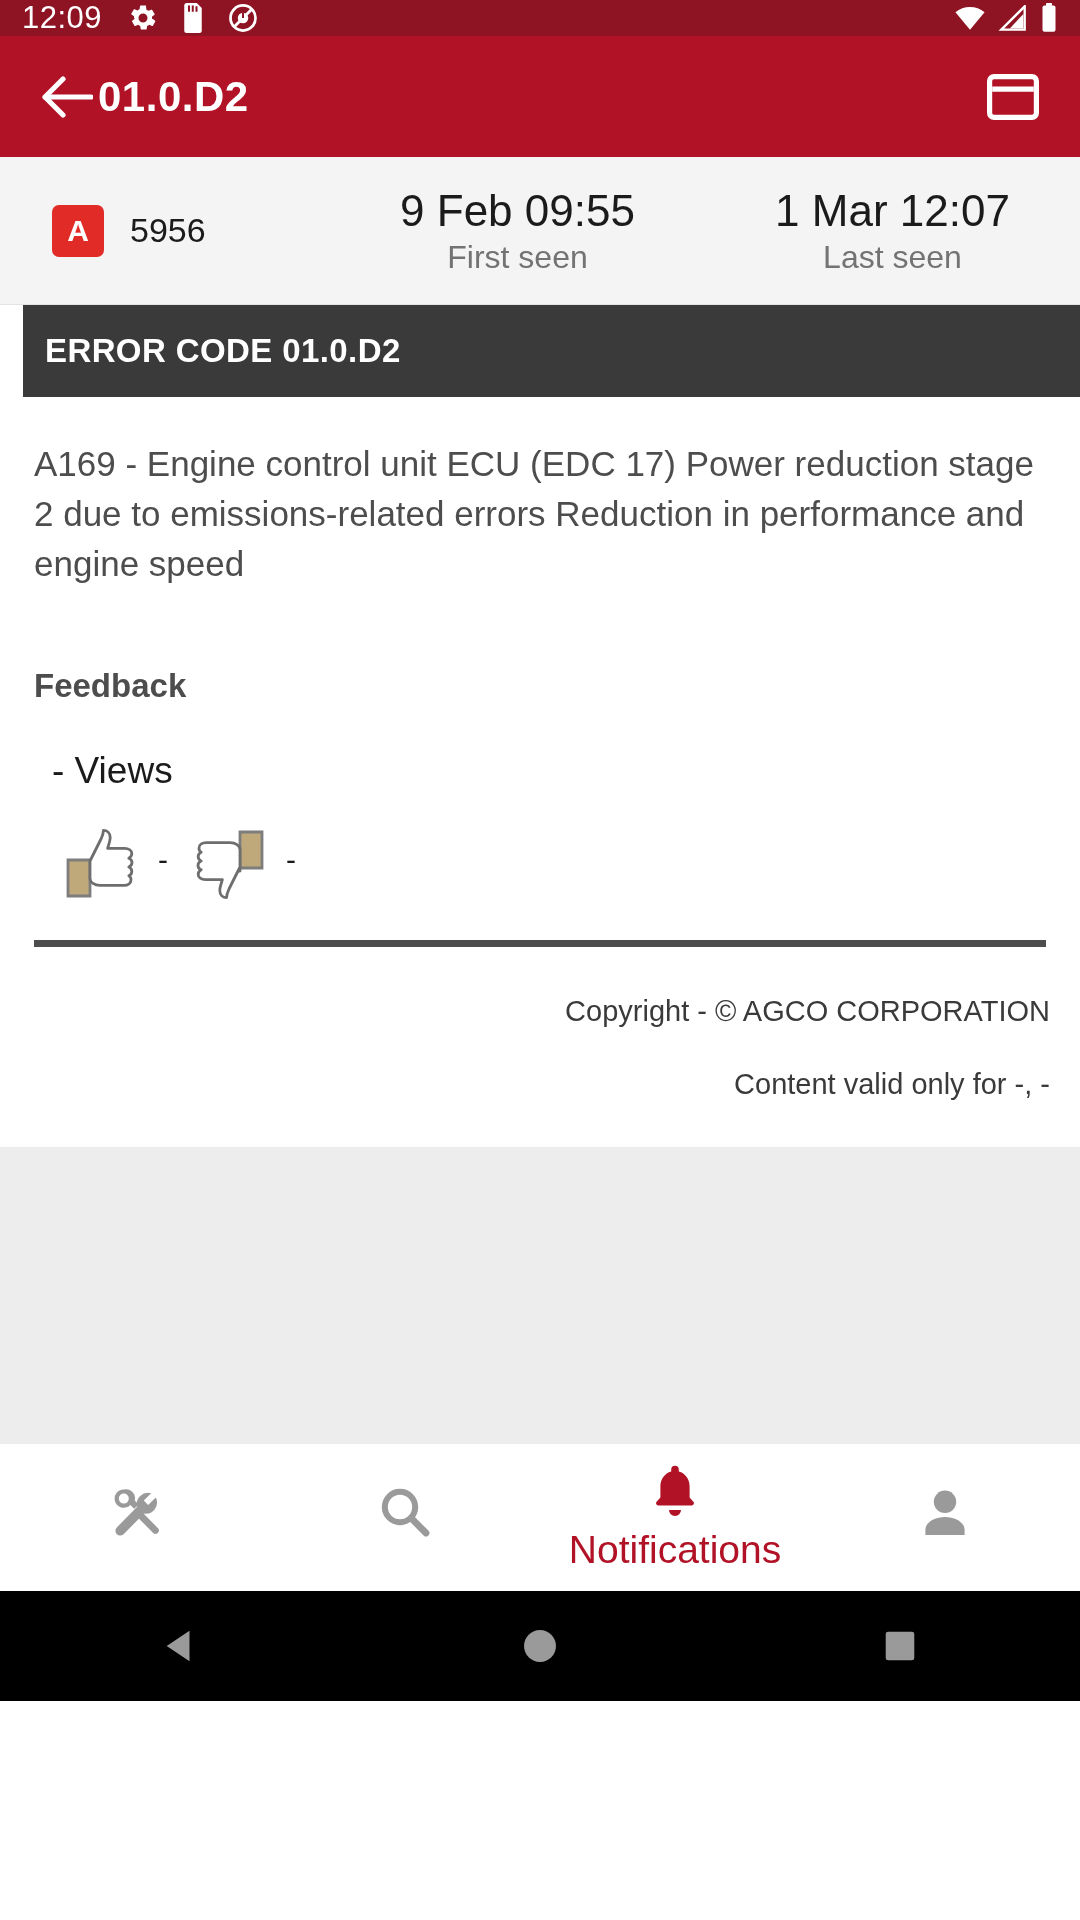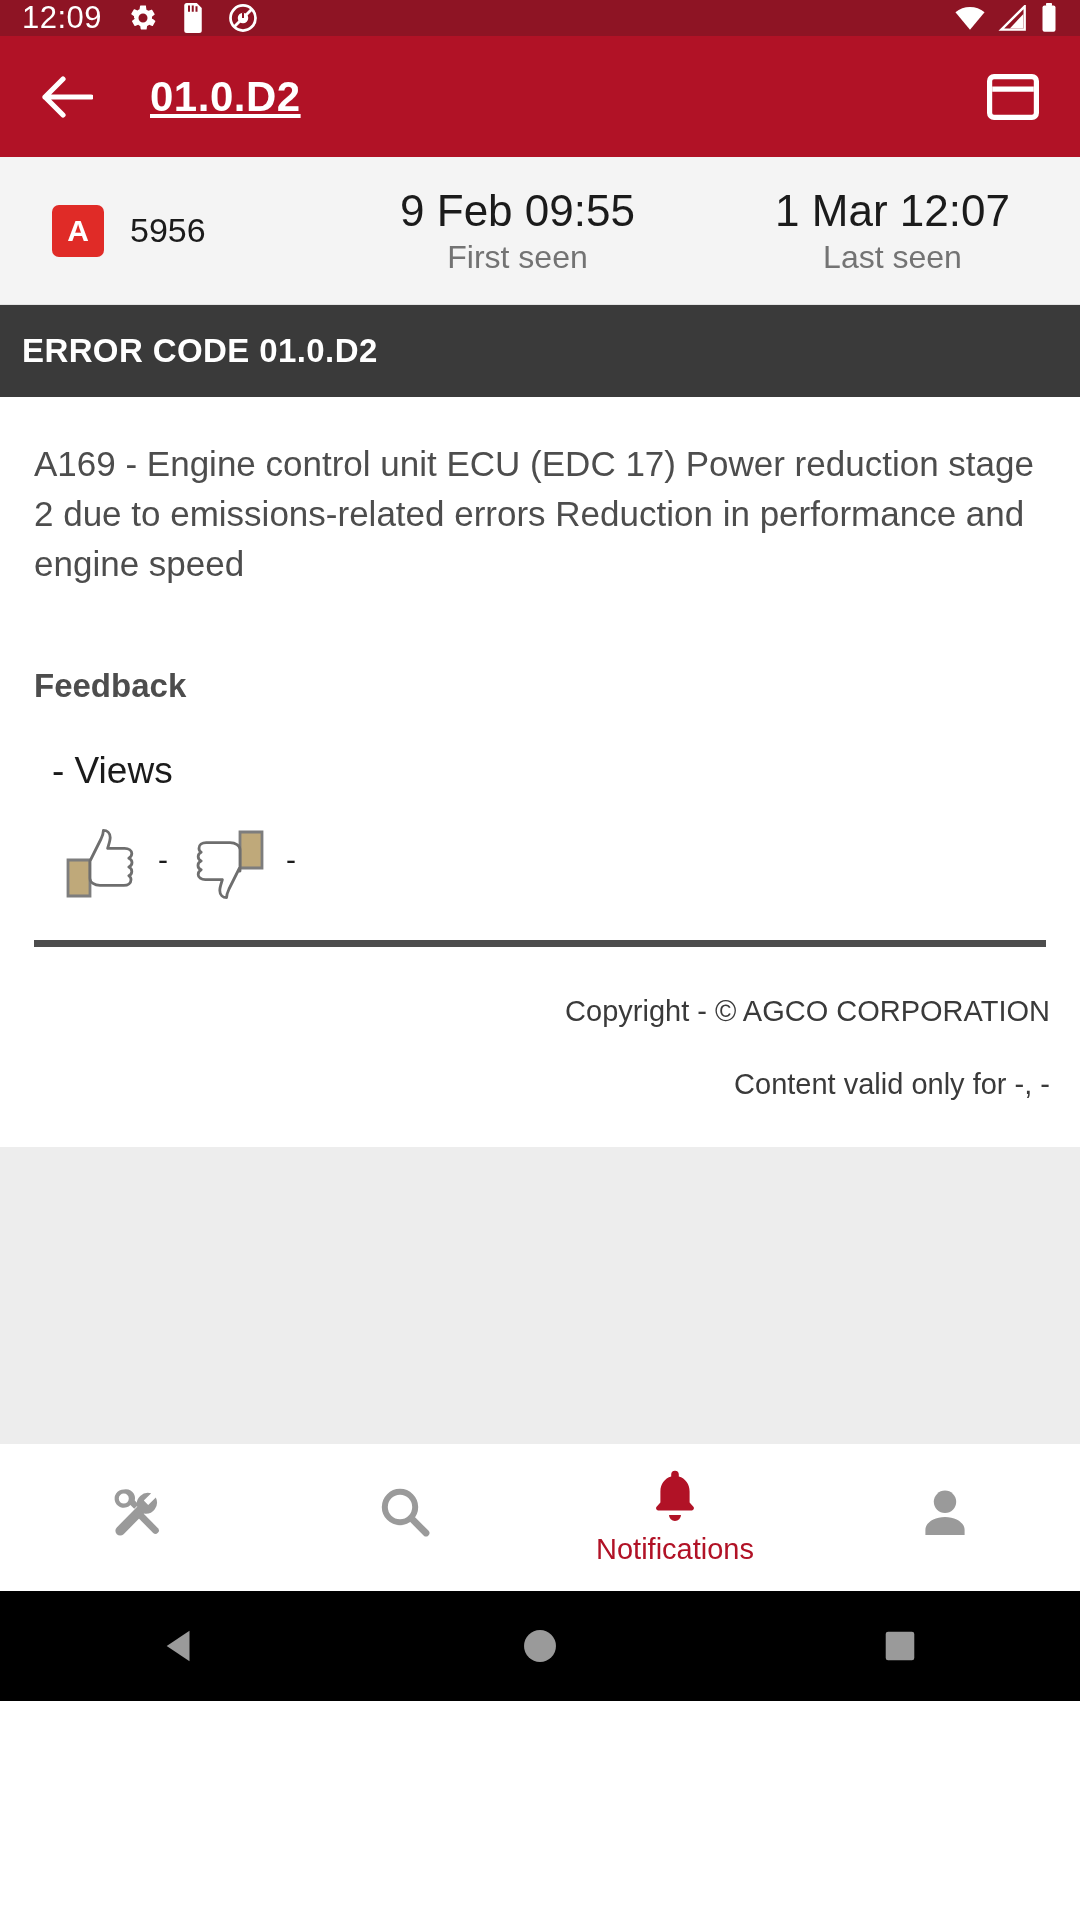--- a/index.html
+++ b/index.html
@@ -33,23 +33,21 @@
     height:121px;
     background:#B11226;
     display:flex; align-items:center;
     padding:0 36px;
     color:#ffffff;
   }
   .back-btn { width:62px; height:62px; display:flex; align-items:center; justify-content:center; cursor:pointer; }
   .app-title {
     font-size:42px;
     font-weight:600;
-    margin-left:52px;
     letter-spacing:0.5px;
-    text-decoration:underline;
   }
   .appbar-action { margin-left:auto; width:62px; height:62px; display:flex; align-items:center; justify-content:center; cursor:pointer; }
 
   
   .info-row {
     background:#F4F4F4;
     height:148px;
     display:flex; align-items:center;
     border-bottom:1px solid #e3e3e3;
   }
@@ -66,20 +64,21 @@
   .info-cell.date { flex:1; }
   .date-main { font-size:44px; color:#1b1b1b; line-height:1.2; }
   .date-sub  { font-size:32px; color:#737373; line-height:1.2; }
 
   
   .code-band {
     background:#3A3A3A;
     height:92px;
     display:flex; align-items:center;
     padding:0 22px;
+    margin-left:23px;
   }
   .code-band-title {
     color:#ffffff; font-size:33px; font-weight:700; letter-spacing:0.4px;
   }
 
   
   .article { padding:42px 34px 0 34px; background:#fff; }
   .desc {
     font-size:35px; line-height:1.43; color:#4d4d4d; font-weight:300;
   }
@@ -121,21 +120,21 @@
     background:#ffffff;
     height:148px;
     display:flex; align-items:center;
     border-top:1px solid #ededed;
   }
   .nav-item {
     flex:1; height:100%;
     display:flex; flex-direction:column; align-items:center; justify-content:center;
     gap:10px; cursor:pointer;
   }
-  .nav-label { font-size:29px; color:#B11226; }
+  .nav-label { font-size:39px; color:#B11226; }
 
   
   .android-nav {
     background:#000000;
     height:110px;
     display:flex; align-items:center; justify-content:space-around;
   }
   .anav-btn { width:90px; height:90px; display:flex; align-items:center; justify-content:center; cursor:pointer; }
 </style>
 </head>

